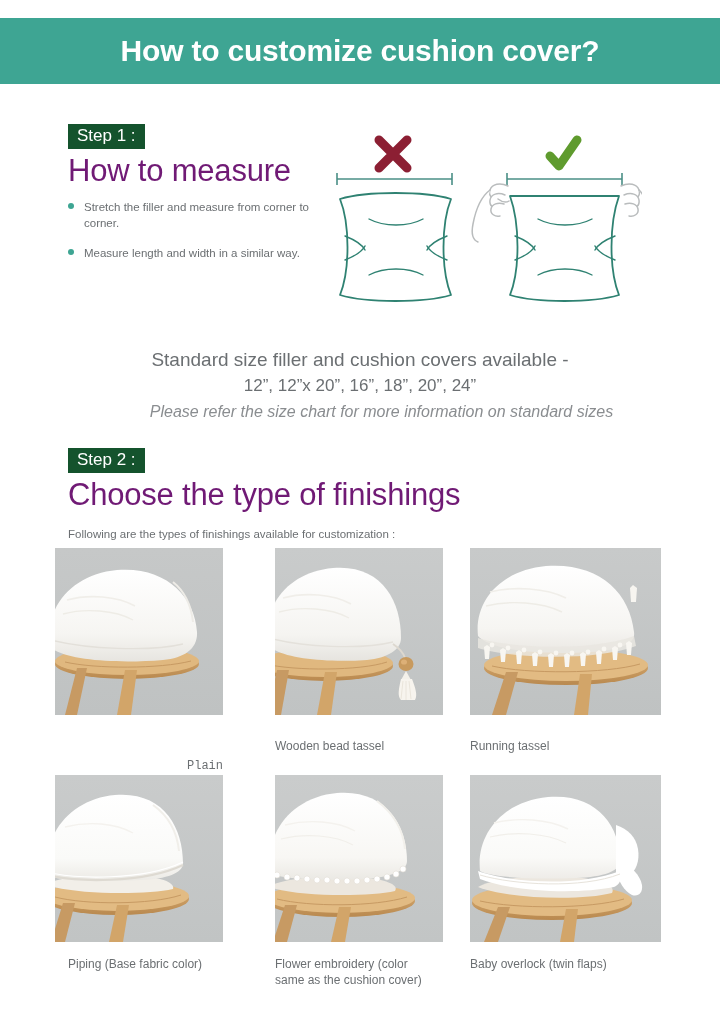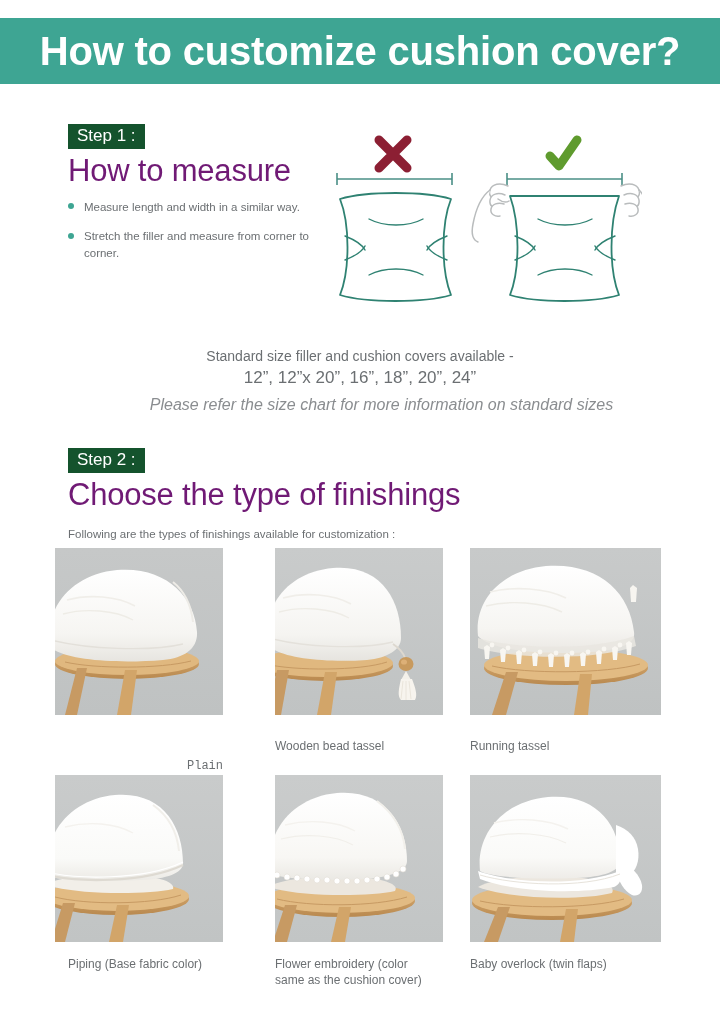--- a/index.html
+++ b/index.html
@@ -26,21 +26,21 @@
     top: 18px;
     width: 720px;
     height: 66px;
     background: #3ea593;
     display: flex;
     align-items: center;
     justify-content: center;
   }
   .header-title {
     color: #ffffff;
-    font-size: 40px;
+    font-size: 30px;
     font-weight: bold;
     letter-spacing: -0.2px;
     text-align: right;
     line-height: 1;
   }
 
   
   .step-badge {
     display: inline-block;
     background: #14532d;
@@ -99,21 +99,21 @@
   
   .standard-sizes {
     position: absolute;
     left: 0;
     top: 346px;
     width: 720px;
     text-align: center;
   }
   .std-line1 {
     color: #6b6f72;
-    font-size: 14px;
+    font-size: 19px;
     line-height: 1.45;
   }
   .std-line2 {
     color: #6b6f72;
     font-size: 17px;
     line-height: 1.45;
   }
   .std-line3 {
     color: #8a8d90;
     font-size: 16px;
@@ -190,25 +190,25 @@
     <div class="header-title">How to customize cushion cover?</div>
   </div>
 
   <div class="step1-block">
     <span class="step-badge">Step 1 :</span>
     <div class="step-heading step1-heading">How to measure</div>
 
     <ul class="bullet-list">
       <li class="bullet-item">
         <span class="bullet-dot"></span>
-        <span>Measure length and width in a similar way.</span>
+        <span>Stretch the filler and measure from corner to corner.</span>
       </li>
       <li class="bullet-item">
         <span class="bullet-dot"></span>
-        <span>Stretch the filler and measure from corner to corner.</span>
+        <span>Measure length and width in a similar way.</span>
       </li>
     </ul>
   </div>
 
   <div class="measure-diagram">
     <svg viewBox="0 0 330 185" width="330" height="185" xmlns="http://www.w3.org/2000/svg">
 
       <g>
         <path d="M67 8 L95 36 M95 8 L67 36" stroke="#8c1f33" stroke-width="9" stroke-linecap="round" fill="none"></path>
       </g>

